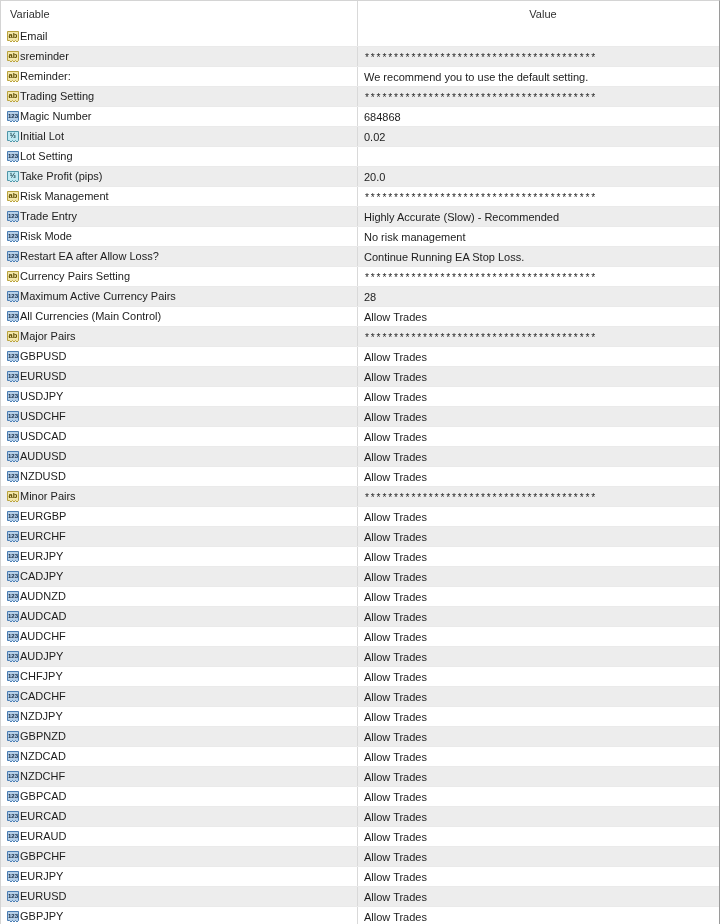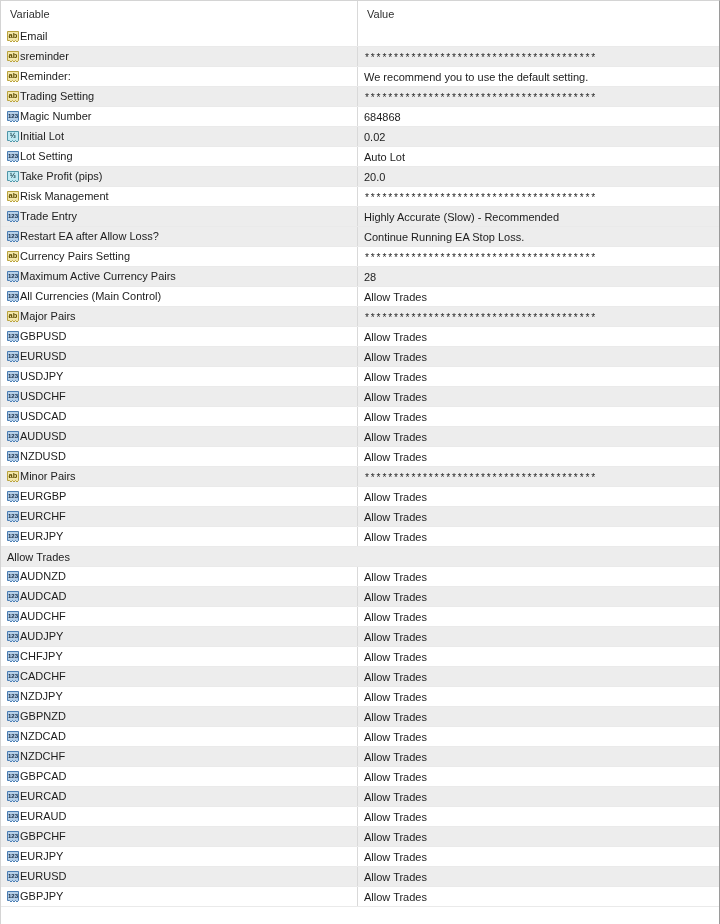--- a/index.html
+++ b/index.html
@@ -39,21 +39,21 @@
   .hdr-cell {
     box-sizing: border-box;
     padding-left: 9px;
     padding-top: 7px;
     font-size: 11px;
     color: #303030;
     white-space: nowrap;
     overflow: hidden;
   }
   .hdr-var { width: 357px; border-right: 1px solid #d9d9d9; }
-  .hdr-val { flex: 1 1 auto; }
+  .hdr-val { flex: 1 1 auto; text-align: center; }
 
   
   #rows {
     position: relative;
   }
   .row {
     display: flex;
     height: 20px;
     box-sizing: border-box;
     border-bottom: 1px solid #eaeaea;
@@ -195,21 +195,20 @@
       <div class="row">
         <div class="cell-var">
           <span class="ico">
             <svg width="14" height="14" viewBox="0 0 14 14">
               <path d="M1.5 1.5 H12.5 V10.5 L11 12 L9.5 10.5 L8 12 L6.5 10.5 L5 12 L3.5 10.5 L1.5 10.5 Z" fill="#b6cfe8" stroke="#4a7db3" stroke-width="1" stroke-linejoin="miter"></path>
               <text x="7" y="8.4" font-family="Liberation Sans, sans-serif" font-size="6" font-weight="bold" text-anchor="middle" fill="#10263f">123</text>
             </svg>
           </span>
           <span class="vlabel">Lot Setting</span>
         </div>
-        <div class="cell-val">Auto Lot</div>
       </div>
       <div class="row alt">
         <div class="cell-var">
           <span class="ico">
             <svg width="14" height="14" viewBox="0 0 14 14">
               <path d="M1.5 1.5 H12.5 V10.5 L11 12 L9.5 10.5 L8 12 L6.5 10.5 L5 12 L3.5 10.5 L1.5 10.5 Z" fill="#bfe9f2" stroke="#4e95a8" stroke-width="1" stroke-linejoin="miter"></path>
               <text x="7" y="8.4" font-family="Liberation Sans, sans-serif" font-size="7.5" font-weight="bold" text-anchor="middle" fill="#10363f">½</text>
             </svg>
           </span>
           <span class="vlabel">Take Profit (pips)</span>
@@ -233,20 +232,32 @@
           <span class="ico">
             <svg width="14" height="14" viewBox="0 0 14 14">
               <path d="M1.5 1.5 H12.5 V10.5 L11 12 L9.5 10.5 L8 12 L6.5 10.5 L5 12 L3.5 10.5 L1.5 10.5 Z" fill="#b6cfe8" stroke="#4a7db3" stroke-width="1" stroke-linejoin="miter"></path>
               <text x="7" y="8.4" font-family="Liberation Sans, sans-serif" font-size="6" font-weight="bold" text-anchor="middle" fill="#10263f">123</text>
             </svg>
           </span>
           <span class="vlabel">Trade Entry</span>
         </div>
         <div class="cell-val">Highly Accurate (Slow) - Recommended</div>
       </div>
+      <div class="row">
+        <div class="cell-var">
+          <span class="ico">
+            <svg width="14" height="14" viewBox="0 0 14 14">
+              <path d="M1.5 1.5 H12.5 V10.5 L11 12 L9.5 10.5 L8 12 L6.5 10.5 L5 12 L3.5 10.5 L1.5 10.5 Z" fill="#b6cfe8" stroke="#4a7db3" stroke-width="1" stroke-linejoin="miter"></path>
+              <text x="7" y="8.4" font-family="Liberation Sans, sans-serif" font-size="6" font-weight="bold" text-anchor="middle" fill="#10263f">123</text>
+            </svg>
+          </span>
+          <span class="vlabel">Risk Mode</span>
+        </div>
+        <div class="cell-val">No risk management</div>
+      </div>
       <div class="row alt">
         <div class="cell-var">
           <span class="ico">
             <svg width="14" height="14" viewBox="0 0 14 14">
               <path d="M1.5 1.5 H12.5 V10.5 L11 12 L9.5 10.5 L8 12 L6.5 10.5 L5 12 L3.5 10.5 L1.5 10.5 Z" fill="#b6cfe8" stroke="#4a7db3" stroke-width="1" stroke-linejoin="miter"></path>
               <text x="7" y="8.4" font-family="Liberation Sans, sans-serif" font-size="6" font-weight="bold" text-anchor="middle" fill="#10263f">123</text>
             </svg>
           </span>
           <span class="vlabel">Restart EA after Allow Loss?</span>
         </div>
@@ -426,20 +437,29 @@
             <svg width="14" height="14" viewBox="0 0 14 14">
               <path d="M1.5 1.5 H12.5 V10.5 L11 12 L9.5 10.5 L8 12 L6.5 10.5 L5 12 L3.5 10.5 L1.5 10.5 Z" fill="#b6cfe8" stroke="#4a7db3" stroke-width="1" stroke-linejoin="miter"></path>
               <text x="7" y="8.4" font-family="Liberation Sans, sans-serif" font-size="6" font-weight="bold" text-anchor="middle" fill="#10263f">123</text>
             </svg>
           </span>
           <span class="vlabel">EURJPY</span>
         </div>
         <div class="cell-val">Allow Trades</div>
       </div>
       <div class="row alt">
+        <div class="cell-var">
+          <span class="ico">
+            <svg width="14" height="14" viewBox="0 0 14 14">
+              <path d="M1.5 1.5 H12.5 V10.5 L11 12 L9.5 10.5 L8 12 L6.5 10.5 L5 12 L3.5 10.5 L1.5 10.5 Z" fill="#b6cfe8" stroke="#4a7db3" stroke-width="1" stroke-linejoin="miter"></path>
+              <text x="7" y="8.4" font-family="Liberation Sans, sans-serif" font-size="6" font-weight="bold" text-anchor="middle" fill="#10263f">123</text>
+            </svg>
+          </span>
+          <span class="vlabel">CADJPY</span>
+        </div>
         <div class="cell-val">Allow Trades</div>
       </div>
       <div class="row">
         <div class="cell-var">
           <span class="ico">
             <svg width="14" height="14" viewBox="0 0 14 14">
               <path d="M1.5 1.5 H12.5 V10.5 L11 12 L9.5 10.5 L8 12 L6.5 10.5 L5 12 L3.5 10.5 L1.5 10.5 Z" fill="#b6cfe8" stroke="#4a7db3" stroke-width="1" stroke-linejoin="miter"></path>
               <text x="7" y="8.4" font-family="Liberation Sans, sans-serif" font-size="6" font-weight="bold" text-anchor="middle" fill="#10263f">123</text>
             </svg>
           </span>

